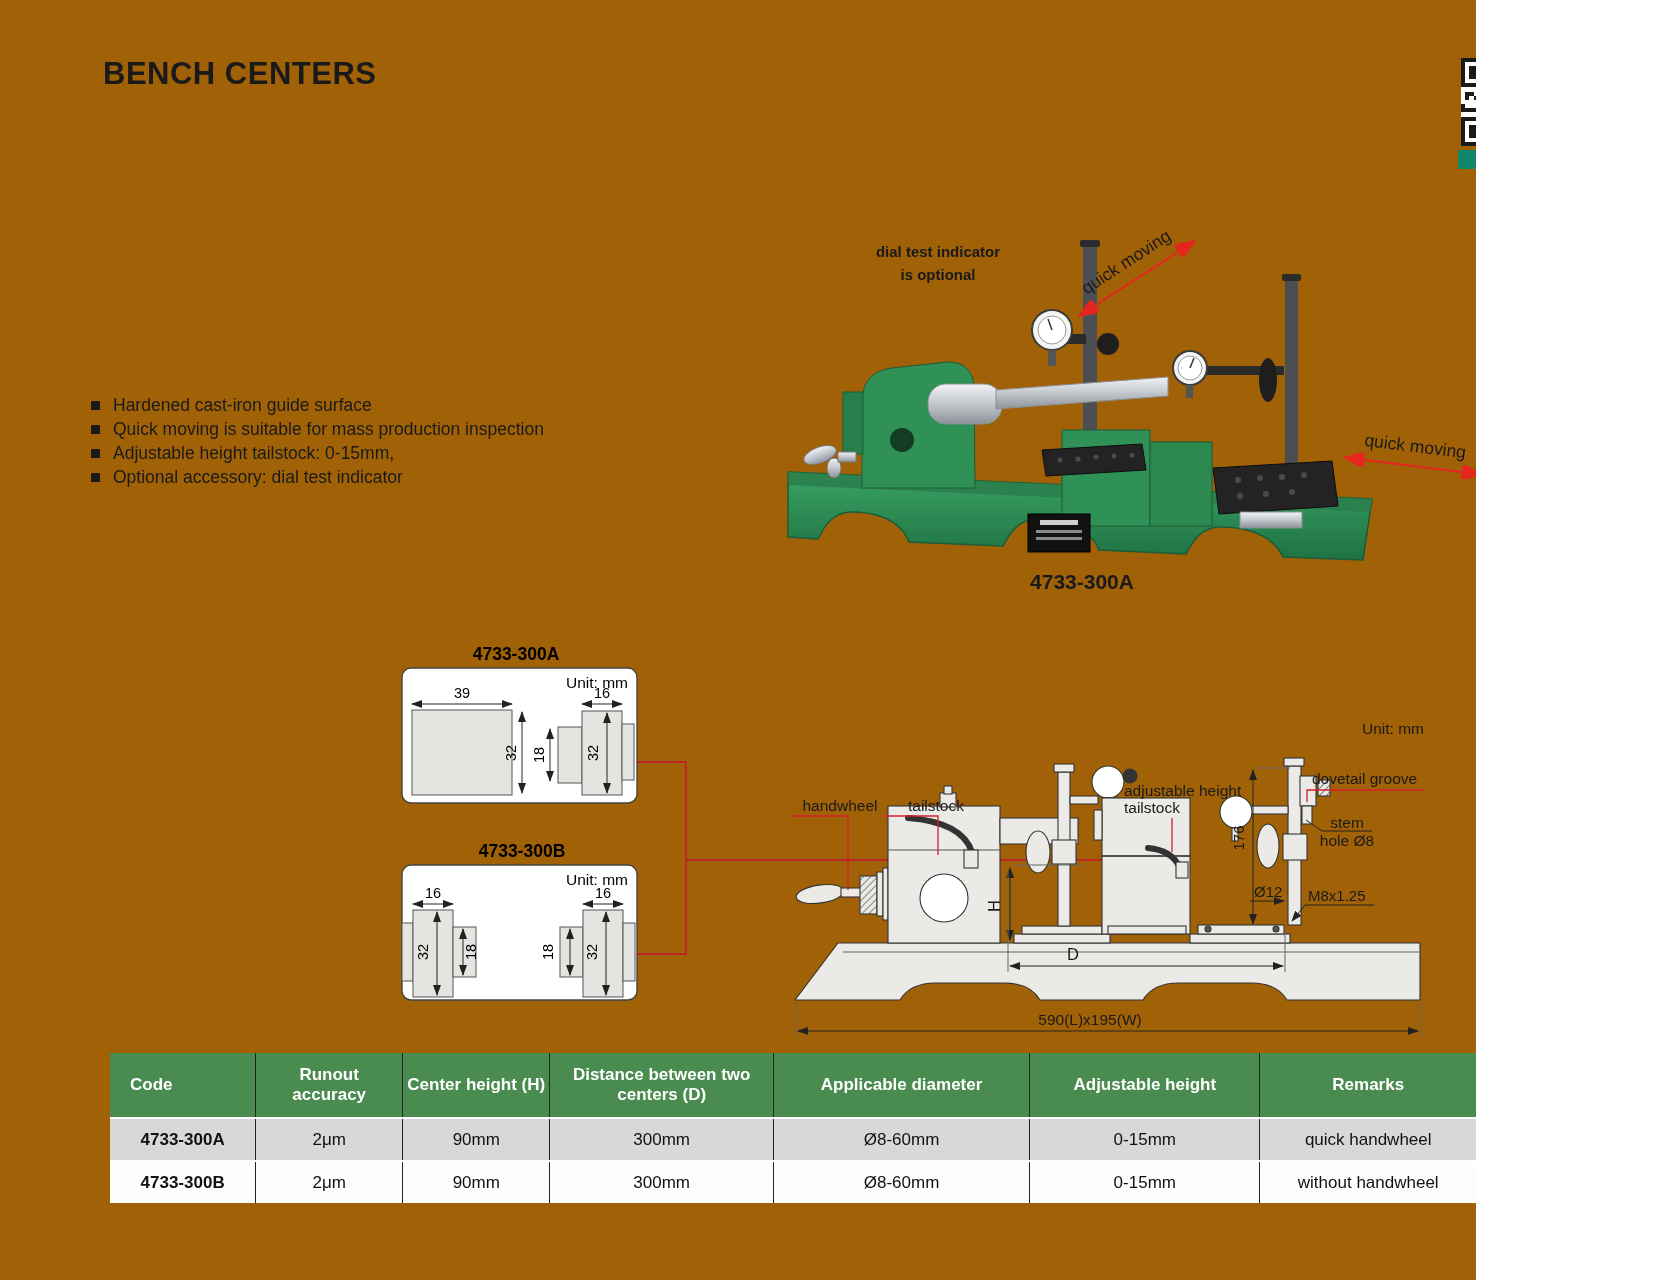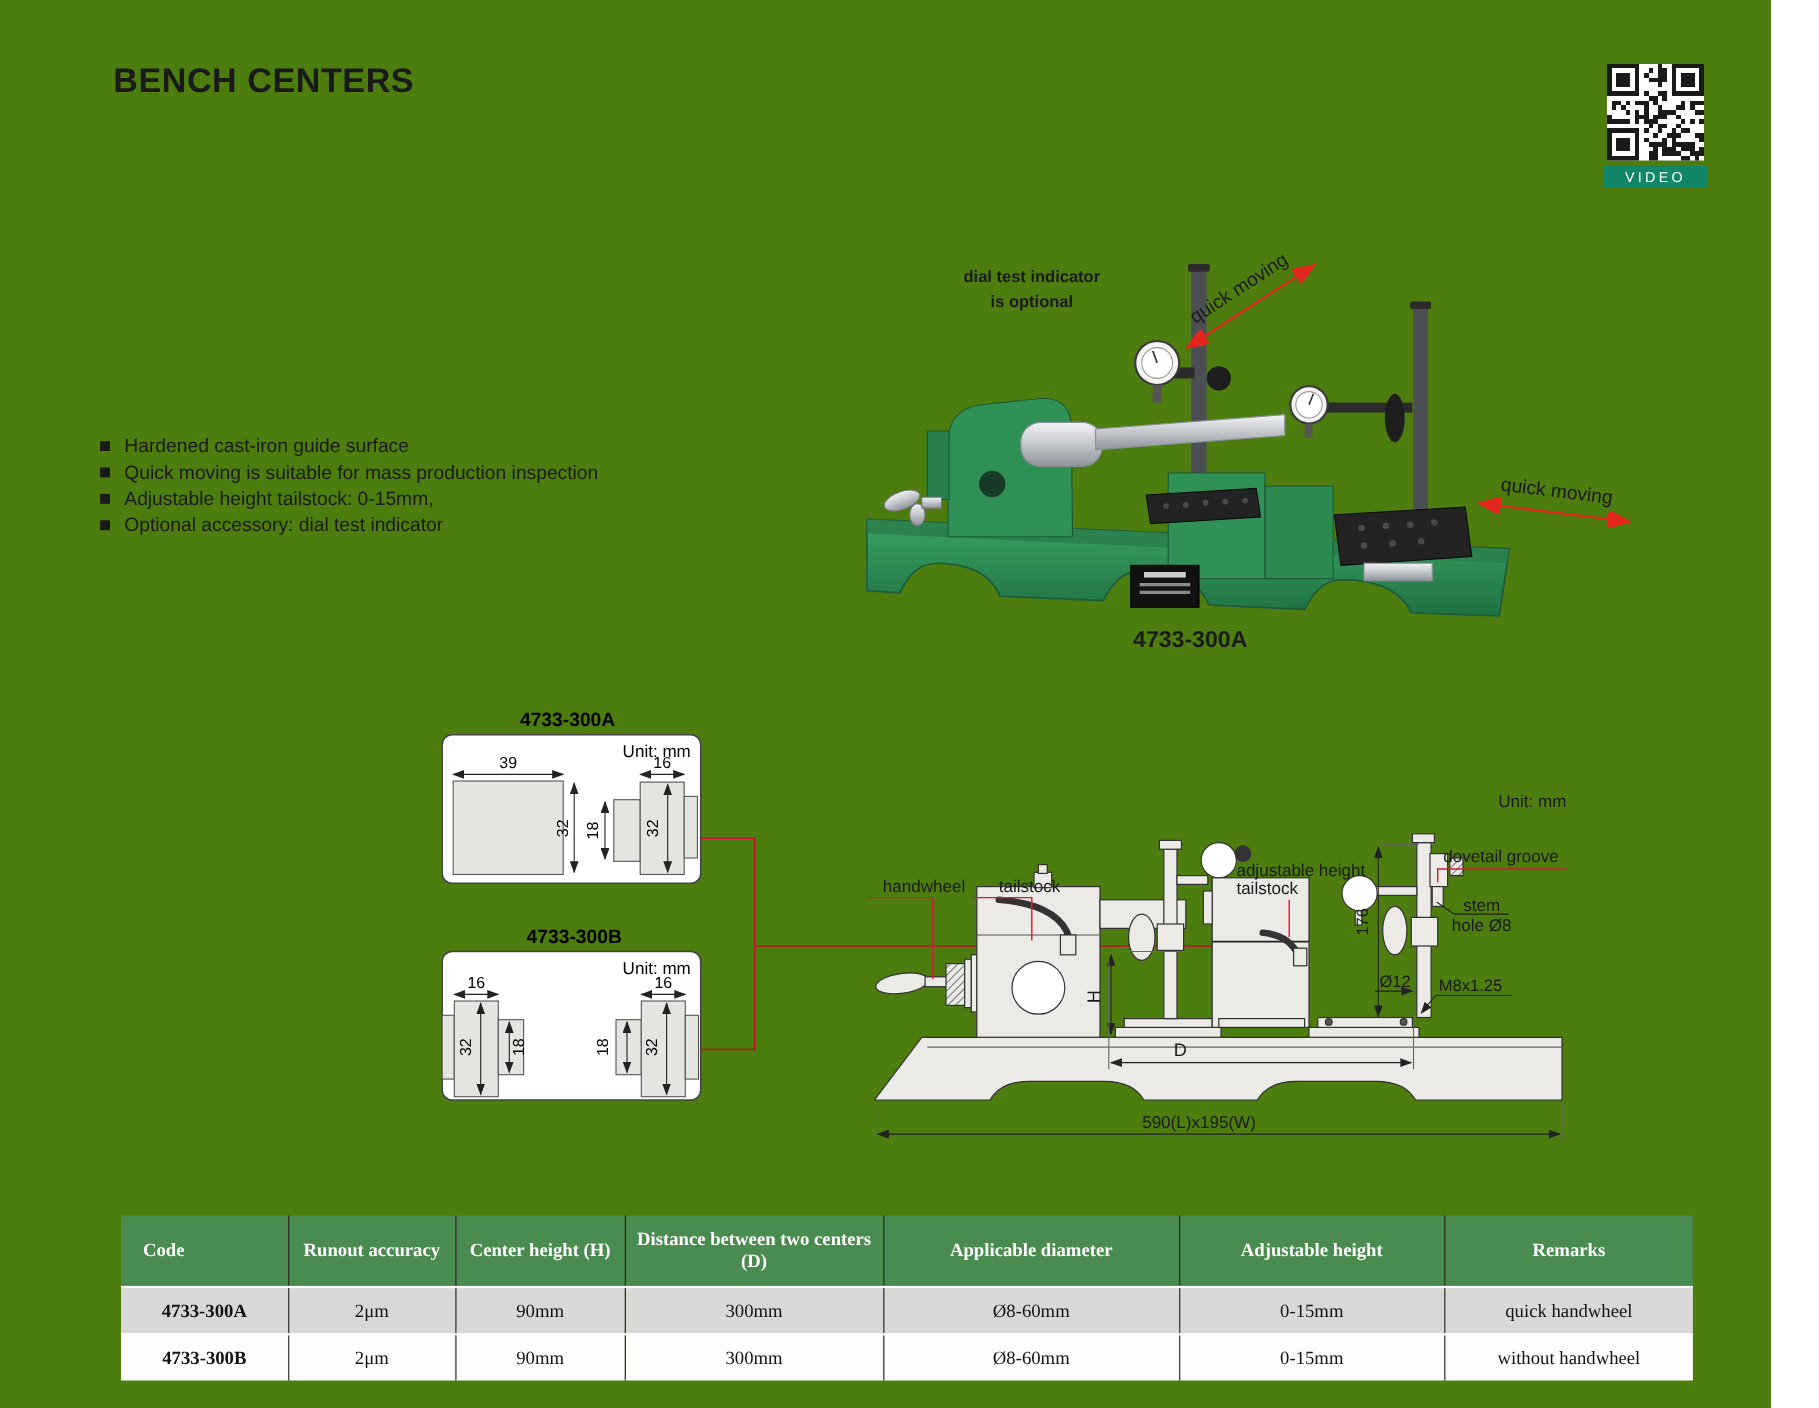--- a/index.html
+++ b/index.html
@@ -1,16 +1,16 @@
 <!DOCTYPE html>
 <html><head>
 <meta charset="utf-8">
 <style>
   html,body{margin:0;padding:0;background:#ffffff;}
-  .canvas{position:relative;width:1610px;height:1280px;background:#4d7c0f;overflow:hidden;
+  .canvas{position:relative;width:1476px;height:1280px;background:#a16207;overflow:hidden;
           font-family:"Liberation Sans","DejaVu Sans",sans-serif;color:#111;}
   .abs{position:absolute;}
 
   
   .page-title{left:103px;top:56px;font-size:31px;font-weight:bold;letter-spacing:.5px;color:#1a1a1a;}
 
   
   .qr-wrap{left:1458px;top:58px;width:94px;}
   .video-band{width:94px;height:19px;background:#11866a;color:#fff;font-size:13px;font-weight:normal;
               letter-spacing:3px;text-align:center;line-height:19px;}
@@ -22,21 +22,21 @@
   .feat-row.cont{margin-left:22px;}
 
   
   .photo-note{left:846px;top:240px;width:184px;text-align:center;font-size:15px;font-weight:bold;line-height:23px;color:#1a1a1a;}
   .qm{width:152px;text-align:center;font-size:17.5px;color:#1a1a1a;}
   .qm-upper{left:1056px;top:250px;transform:rotate(-33deg);}
   .qm-lower{left:1338px;top:436px;transform:rotate(7deg);}
   .product-caption{left:998px;top:570px;width:168px;text-align:center;font-size:21px;font-weight:bold;color:#1a1a1a;}
 
   
-  .spec-table{left:110px;top:1105px;border-collapse:collapse;table-layout:fixed;font-family:Liberation Serif, serif;}
+  .spec-table{left:110px;top:1053px;border-collapse:collapse;table-layout:fixed;}
   .spec-table th{background:#4a8b50;color:#fff;font-size:17px;font-weight:bold;text-align:center;
                  vertical-align:middle;line-height:1.2;padding:6px 4px;height:52px;}
   .spec-table th:first-child{text-align:left;padding-left:20px;}
   .spec-table td{font-size:17px;text-align:center;vertical-align:middle;height:37px;padding:2px 4px;}
   .spec-table th,.spec-table td{border-right:1px solid #222;}
   .spec-table th:last-child,.spec-table td:last-child{border-right:none;}
   .spec-table thead tr{border-bottom:2px solid #fff;}
   .row-a td{background:#d8d8d6;border-bottom:2px solid #fff;}
   .row-b td{background:#fdfdfc;}
   .col-code{font-weight:bold;text-align:center;}

